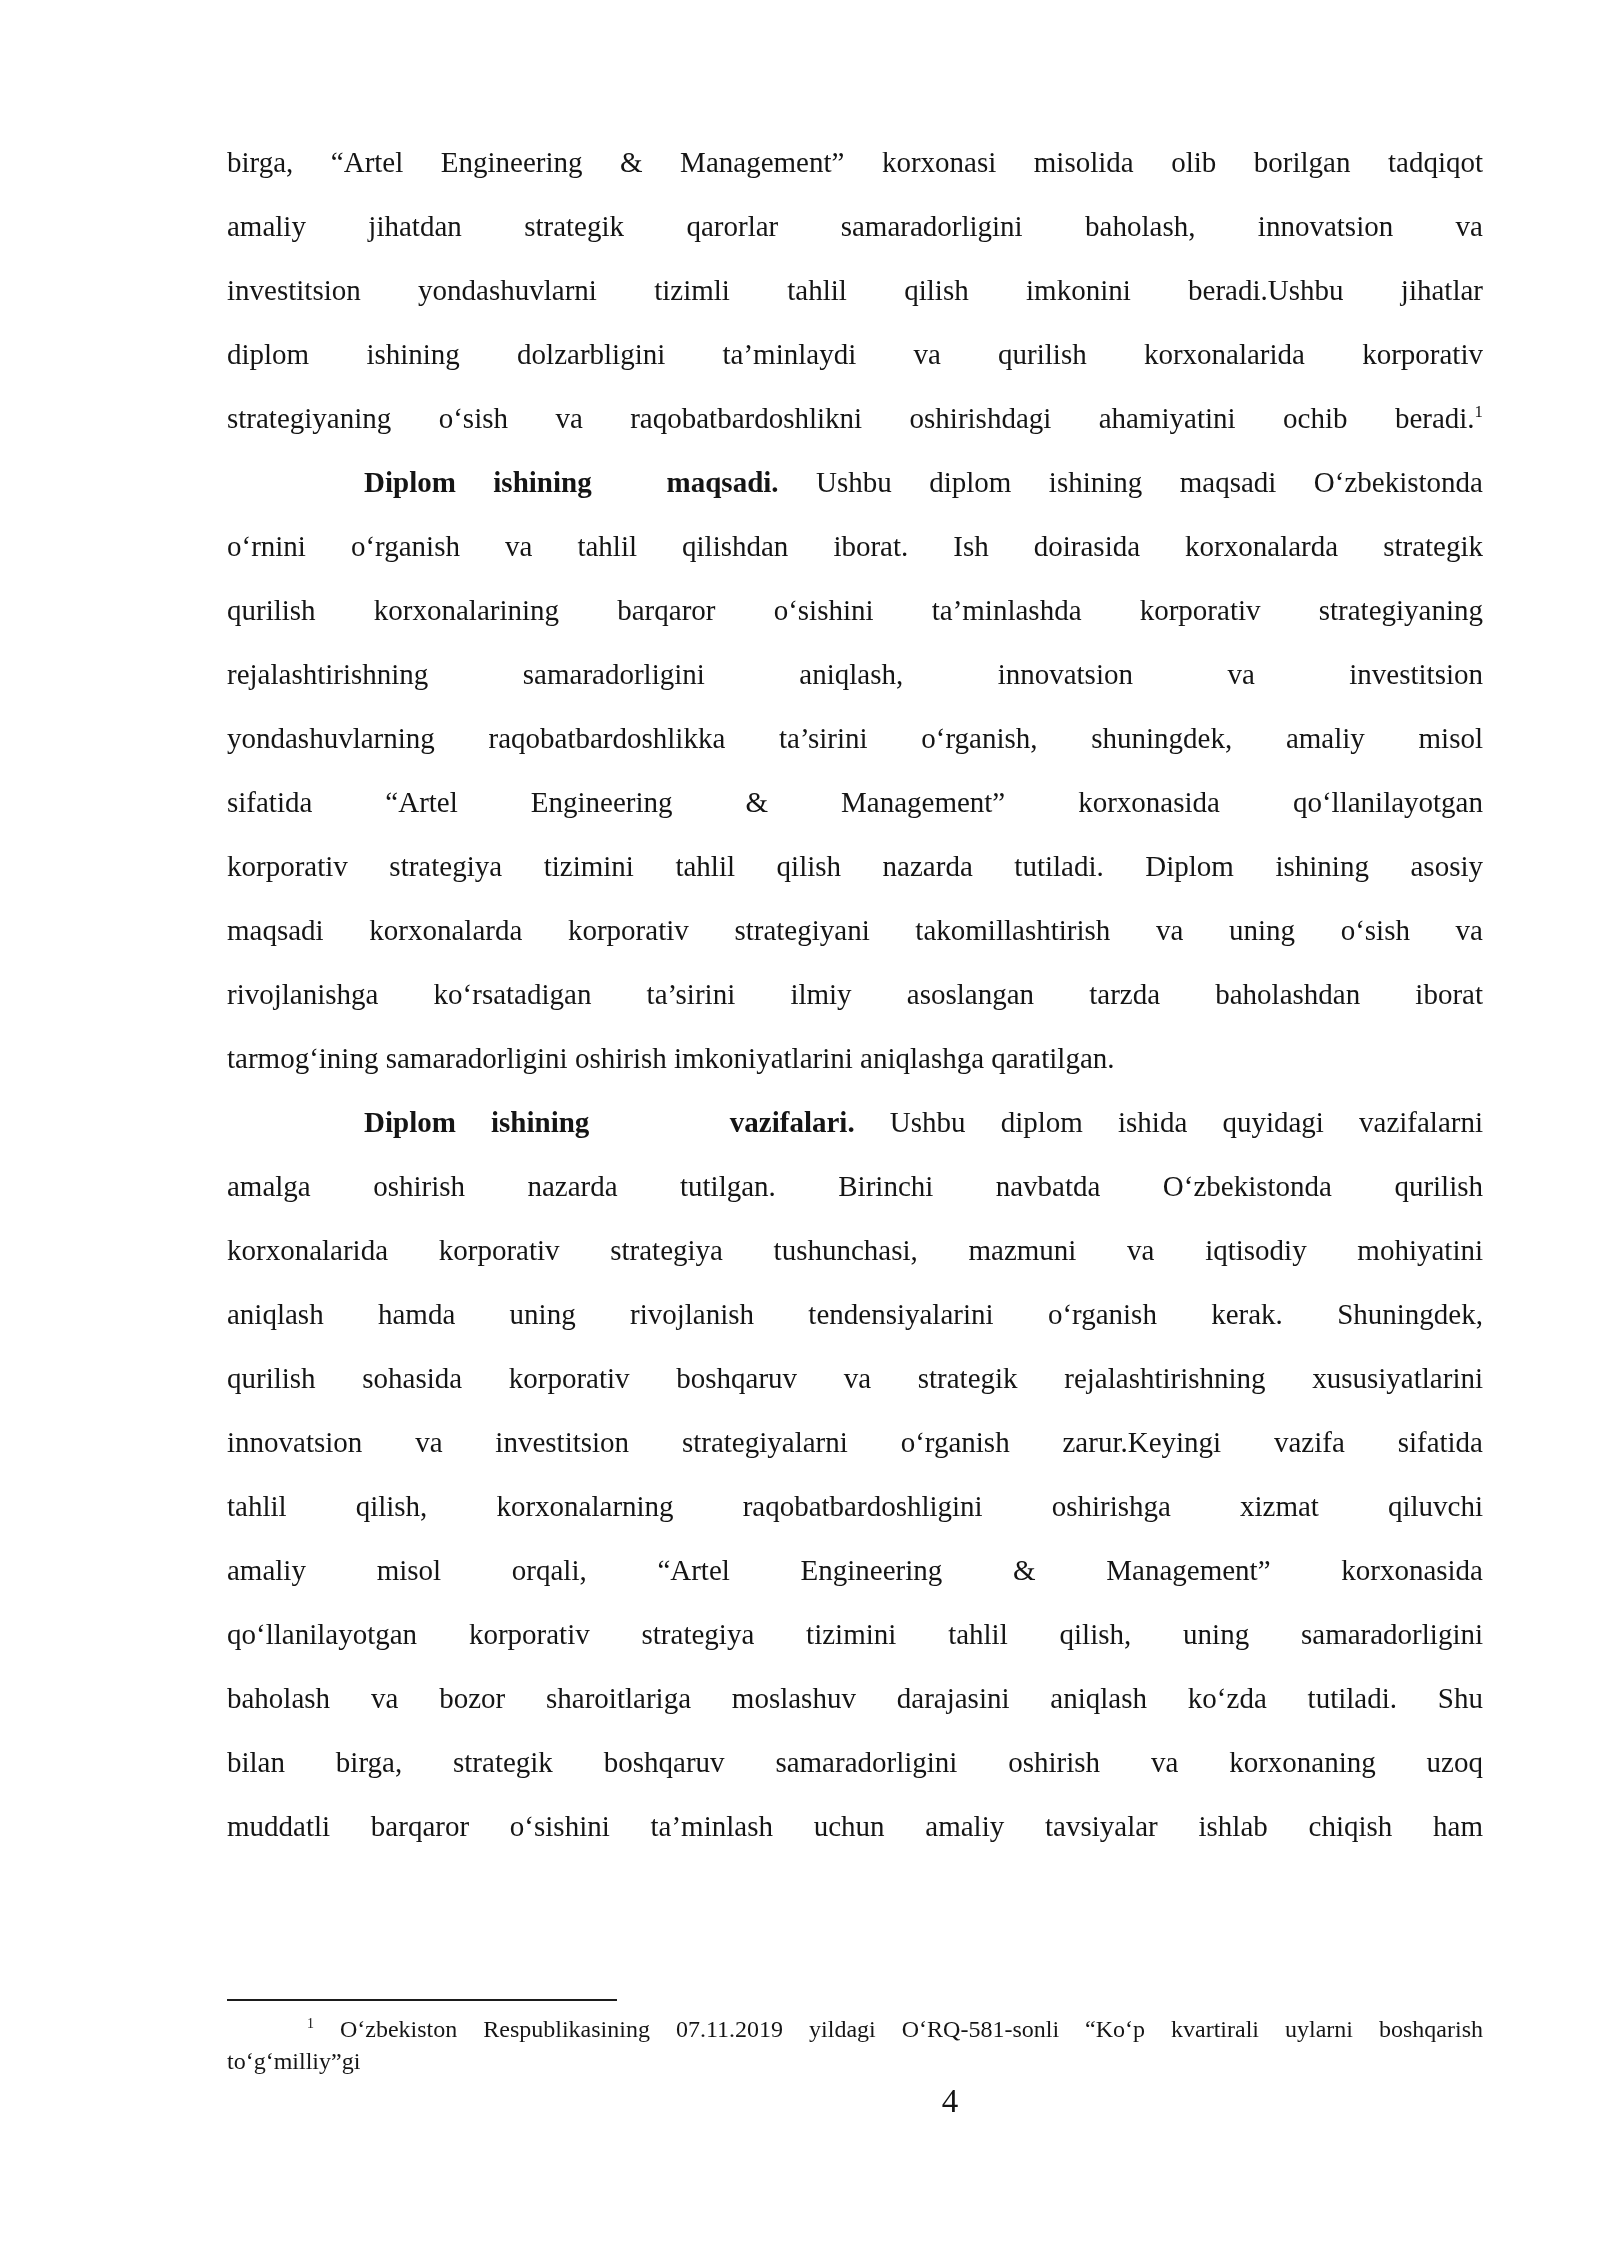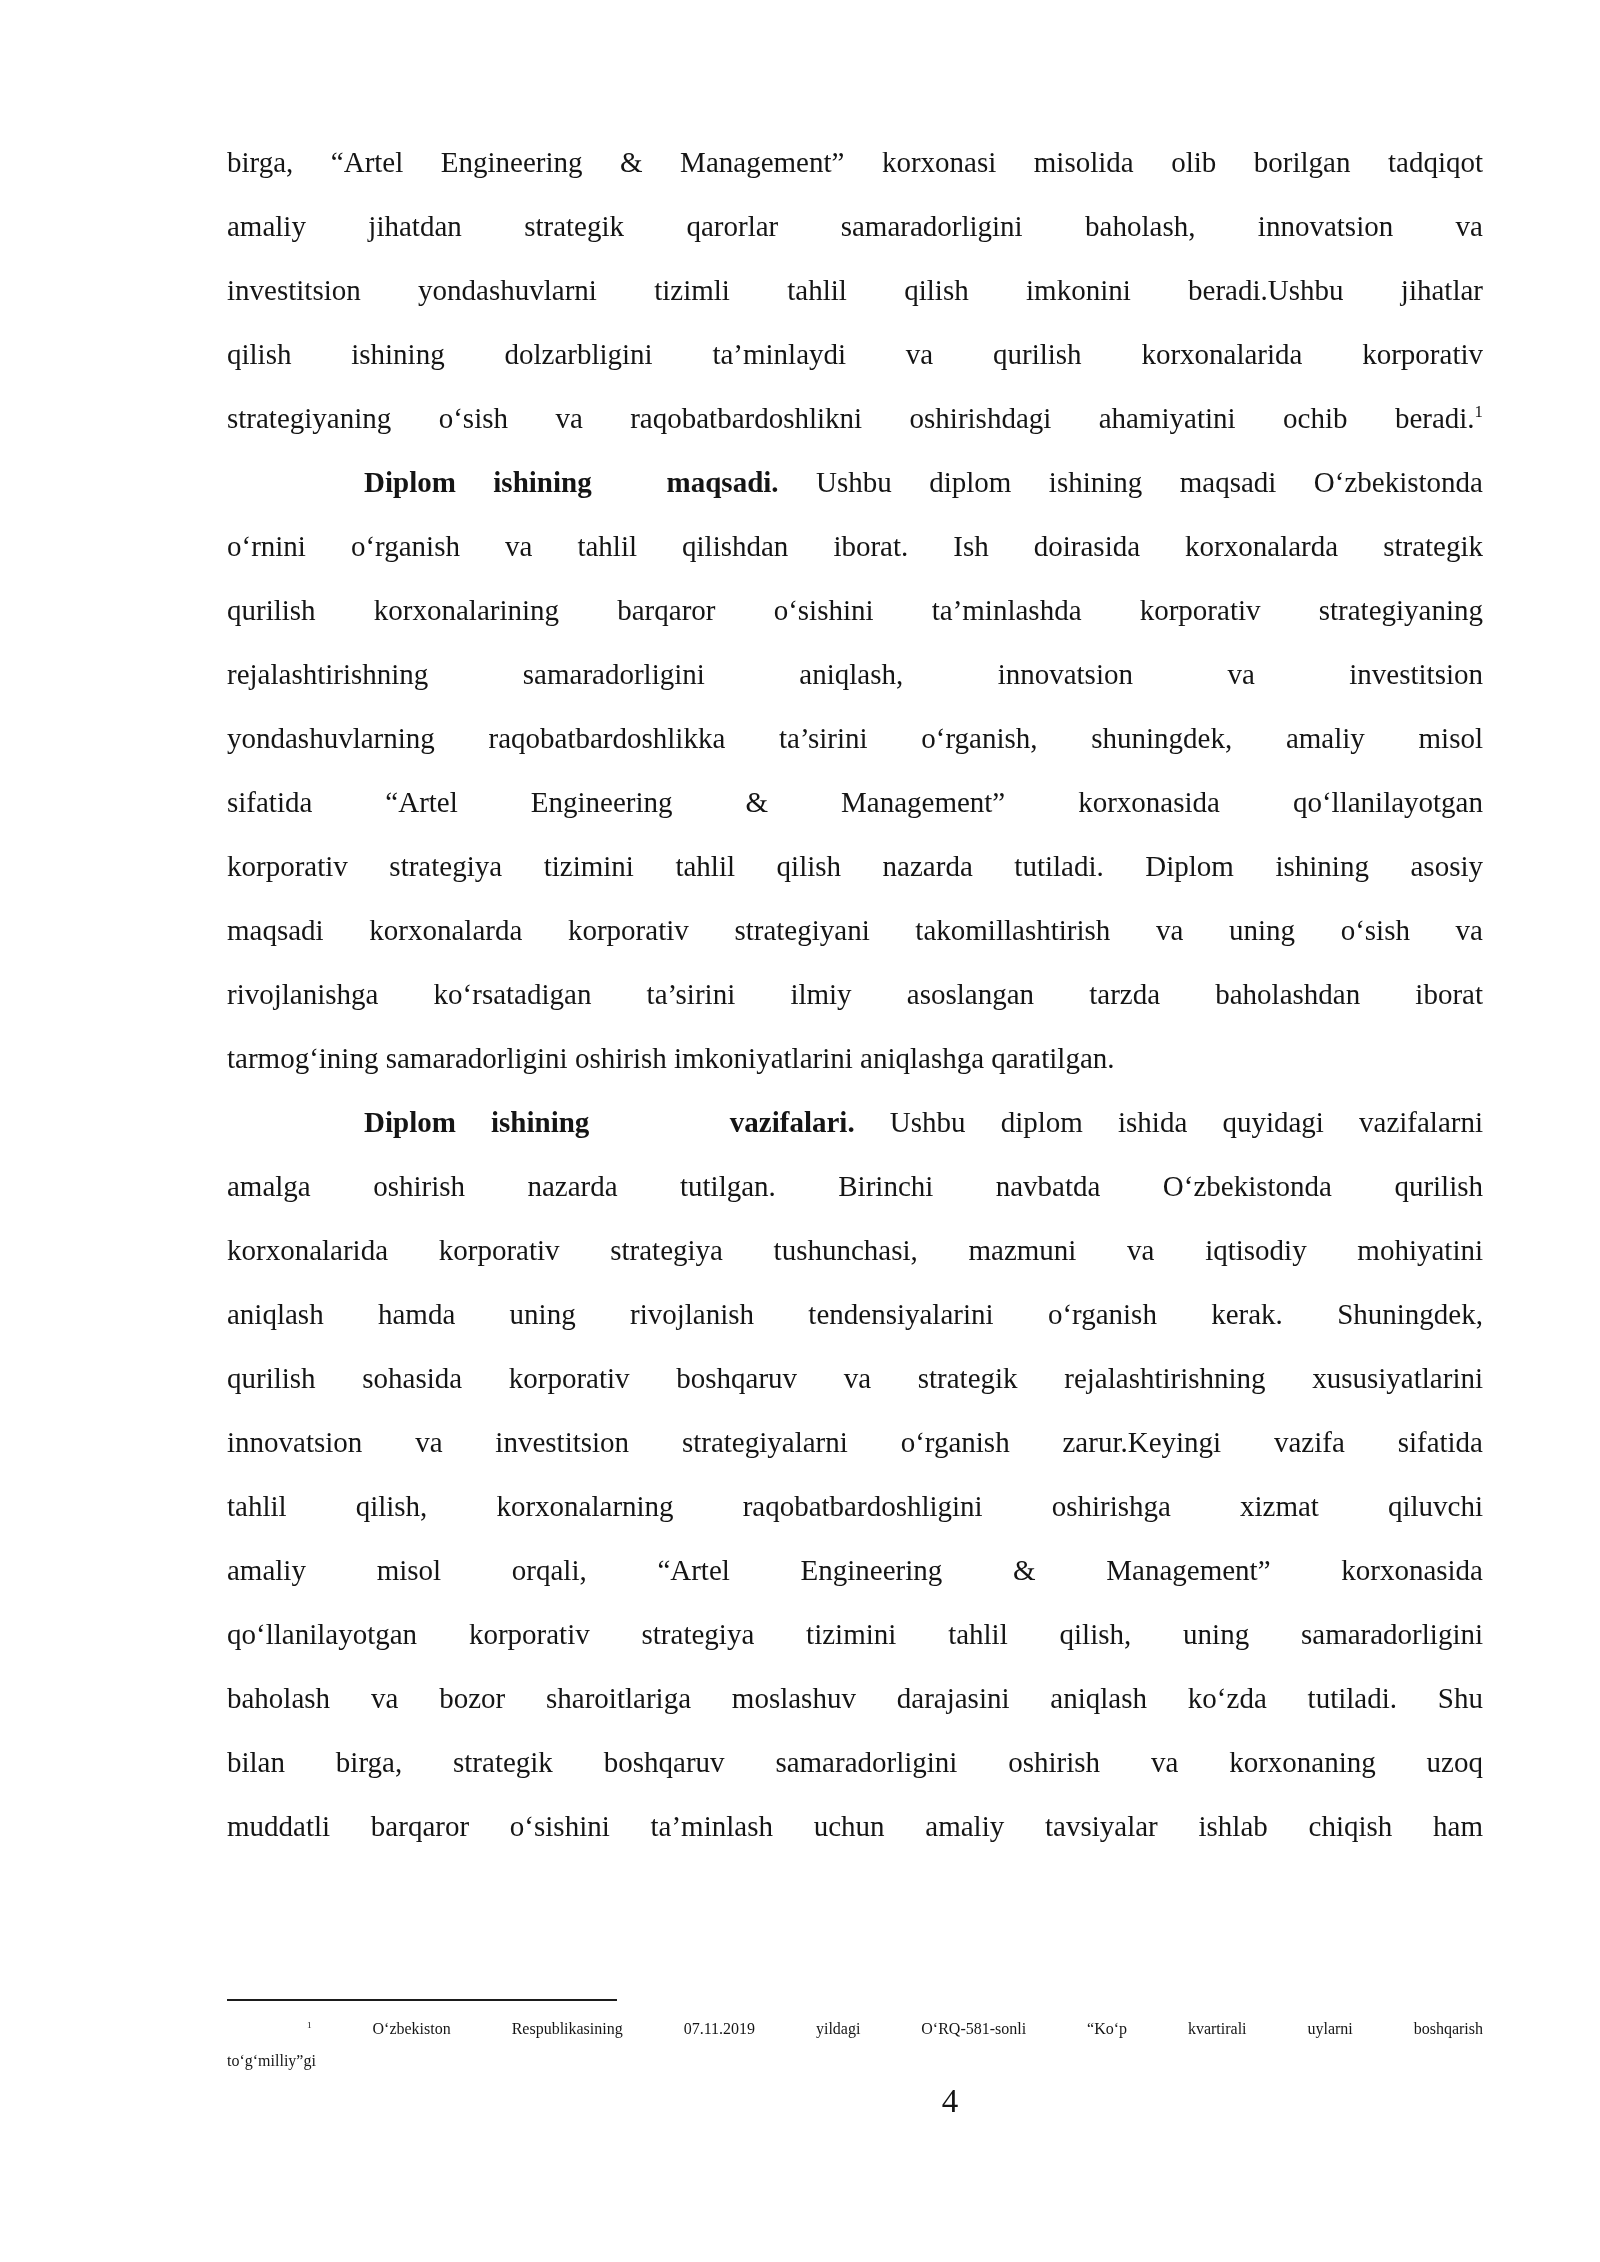--- a/index.html
+++ b/index.html
@@ -56,21 +56,21 @@
     top: 1999px;
     width: 1256px;
   }
   .fn-rule {
     width: 390px;
     height: 0;
     border-top: 2px solid #1b1b1b;
     margin: 0 0 12px 0;
   }
   .fn-line {
-    font-size: 16px;
+    font-size: 24px;
     line-height: 32px;
     text-align: justify;
     font-family: Liberation Serif, serif;
   }
   .fn-line.first {
     text-indent: 80px;
     text-align-last: justify;
   }
   .fn-line.second {
     text-align-last: left;
@@ -93,21 +93,21 @@
 </head>
 <body>
 
 <div class="page">
 
   <div class="body-text">
 
     <div class="ln">birga, “Artel Engineering &amp; Management” korxonasi misolida olib borilgan tadqiqot</div>
     <div class="ln">amaliy jihatdan strategik qarorlar samaradorligini baholash, innovatsion va</div>
     <div class="ln">investitsion yondashuvlarni tizimli tahlil qilish imkonini beradi.Ushbu jihatlar</div>
-    <div class="ln">qilish ishining dolzarbligini ta’minlaydi va qurilish korxonalarida korporativ</div>
+    <div class="ln">diplom ishining dolzarbligini ta’minlaydi va qurilish korxonalarida korporativ</div>
     <div class="ln">
       <span>strategiyaning o‘sish va raqobatbardoshlikni oshirishdagi ahamiyatini ochib beradi.</span><sup class="fnref">1</sup>
     </div>
 
     <div class="ln ind">
       <b class="lead">Diplom ishining &nbsp;maqsadi.</b><span> Ushbu diplom ishining maqsadi O‘zbekistonda</span>
     </div>
     <div class="ln">o‘rnini o‘rganish va tahlil qilishdan iborat. Ish doirasida korxonalarda strategik</div>
     <div class="ln">qurilish korxonalarining barqaror o‘sishini ta’minlashda korporativ strategiyaning</div>
     <div class="ln">rejalashtirishning samaradorligini aniqlash, innovatsion va investitsion</div>

